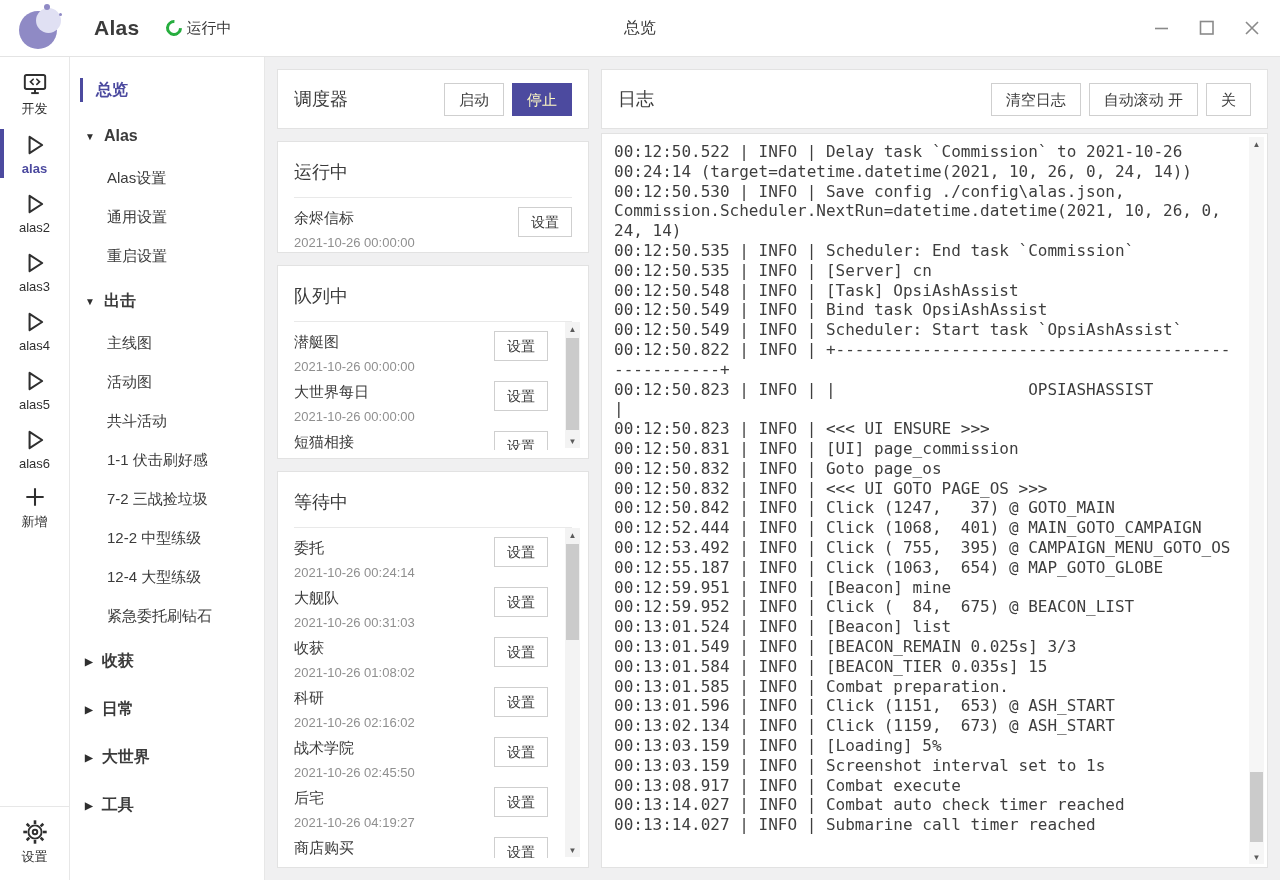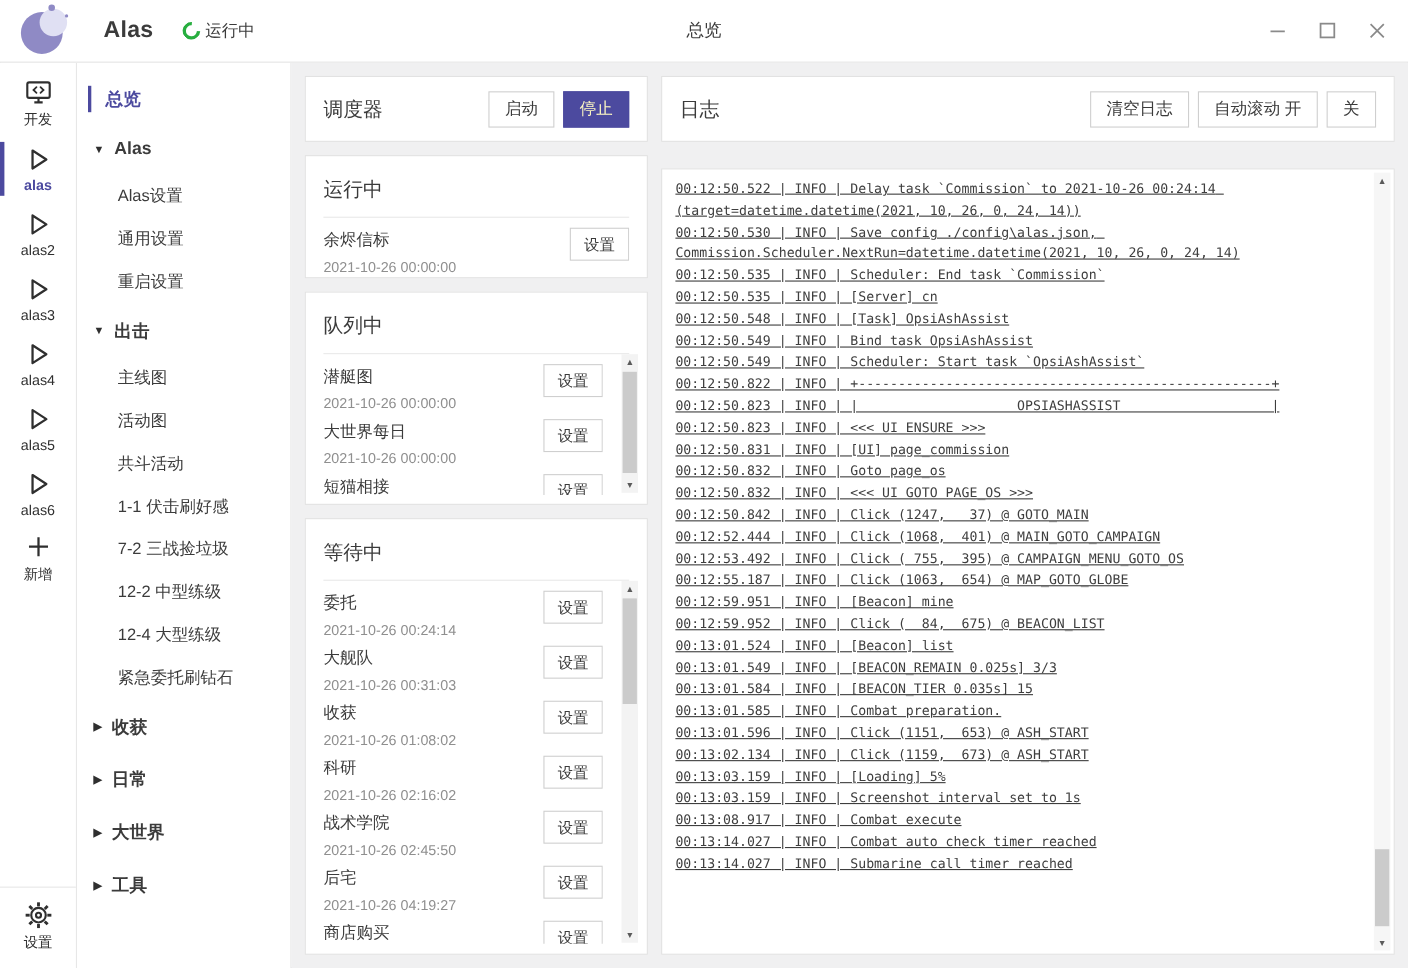--- a/index.html
+++ b/index.html
@@ -52,21 +52,21 @@
   .m-item.t-selected .m-bar { display:block; }
   .m-item.t-group { height:46px; padding-left:15px; gap:9px; font-weight:600; font-size:16px; margin-top:2px; }
   .m-item.t-child { height:39px; padding-left:37px; font-size:15px; }
   .m-arrow { font-size:10px; color:#2f2f2f; }
 
   
   .main { flex:1; background:#f0f0f1; padding:12px; display:flex; gap:12px; min-width:0; }
   .card { background:#fff; border:1px solid #e2e2e2; }
 
   .sched-col { width:312px; flex:0 0 312px; display:flex; flex-direction:column; gap:12px; }
-  .log-col   { flex:1; display:flex; flex-direction:column; gap:24px; min-width:0; }
+  .log-col   { flex:1; display:flex; flex-direction:column; gap:4px; min-width:0; }
 
   .panel-head { height:60px; flex:0 0 60px; display:flex; align-items:center;
                 justify-content:space-between; padding:0 16px; }
   .panel-title { font-size:18px; }
   .head-btns { display:flex; gap:8px; }
   .btn { background:#fff; border:1px solid #cfcfcf; color:#3b3b3b; font-size:15px;
          padding:8px 14px; font-family:inherit; cursor:pointer; line-height:1; }
   .btn-primary { background:var(--accent,#4c4a9f); border-color:var(--accent,#4c4a9f); color:#fef9c3; }
 
   .task-card { padding:12px 16px 0; position:relative; overflow:hidden; }
@@ -91,22 +91,22 @@
   .sbar .s-thumb { position:absolute; left:1px; right:1px; background:#cbcbcb; }
   .sbar-queued { top:56px; bottom:10px; right:8px; }
   .sbar-queued .s-thumb { top:16px; height:92px; }
   .sbar-waiting { top:56px; bottom:10px; right:8px; }
   .sbar-waiting .s-thumb { top:16px; height:96px; }
   .sbar-log { top:3px; bottom:3px; right:3px; background:#f6f6f6; }
   .sbar-log .s-thumb { bottom:22px; height:70px; }
 
   
   .log-card { flex:1; position:relative; padding:8px 30px 8px 12px; overflow:hidden; }
-  .log-line { font-family:"DejaVu Sans Mono","Liberation Mono",monospace; font-size:12px;
-              line-height:19.8px; white-space:pre-wrap; color:var(--log_text,#3e3e3e);text-decoration:underline; }
+  .log-line { font-family:"DejaVu Sans Mono","Liberation Mono",monospace; font-size:16px;
+              line-height:19.8px; white-space:pre-wrap; color:var(--log_text,#3e3e3e); }
 </style>
 </head>
 <body>
 
 <div class="app">
 
   <header class="topbar">
     <div class="logo">
       <span class="logo-main"></span>
         <span class="logo-light"></span>

